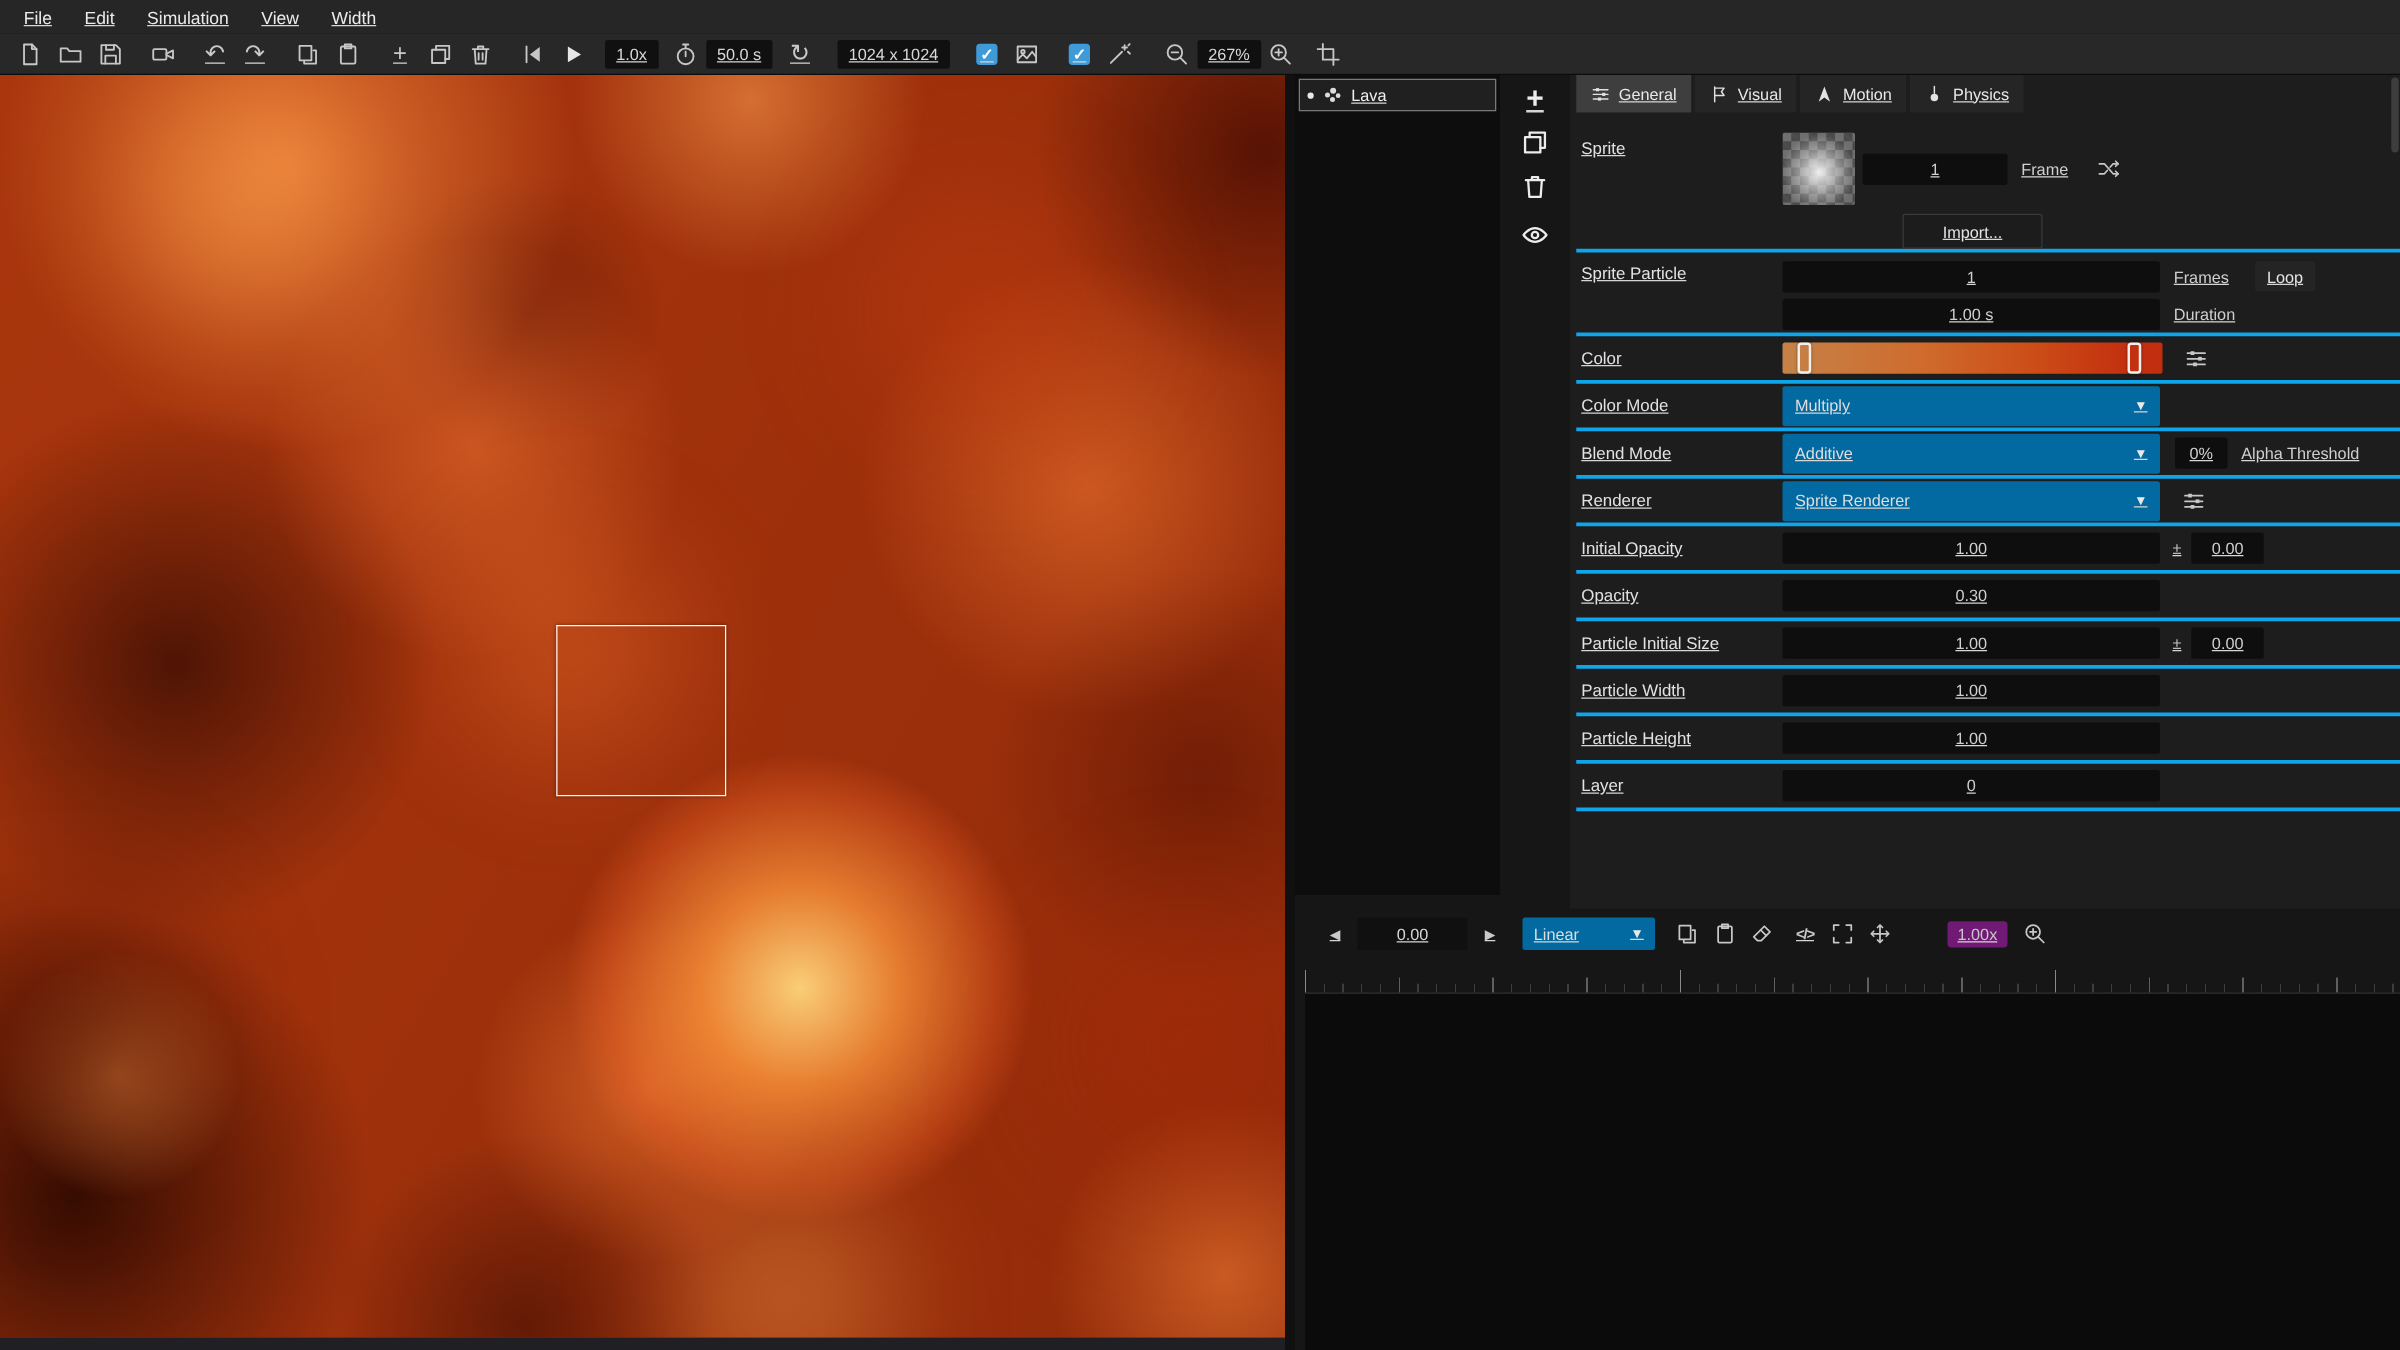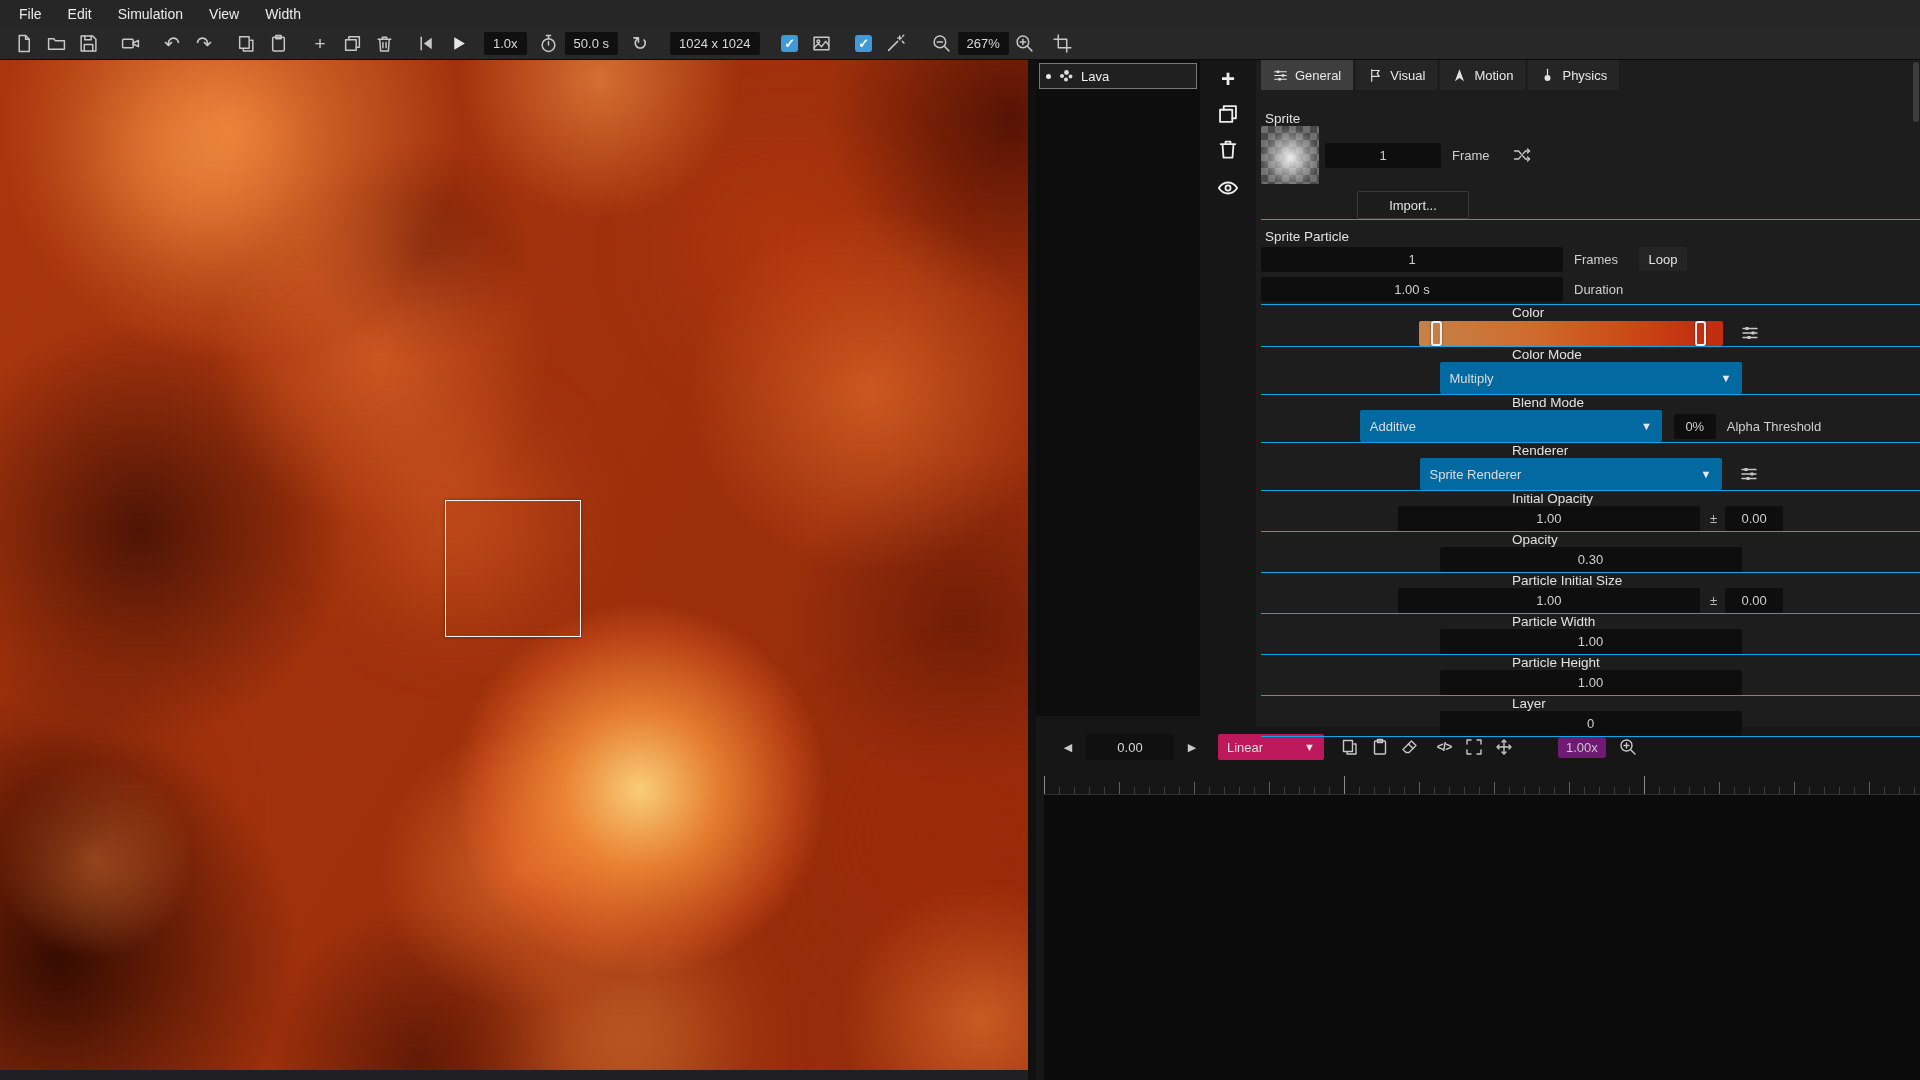--- a/index.html
+++ b/index.html
@@ -1,18 +1,18 @@
 <!DOCTYPE html>
 <html><head>
 <meta charset="utf-8">
 <style>
   * { margin:0; padding:0; box-sizing:border-box; }
   html,body { width:1920px; height:1080px; overflow:hidden; background:#161616;
     font-family:"Liberation Sans", sans-serif; color:#d6d6d6; }
-  .app { width:1920px; height:1080px; display:flex; flex-direction:column; }
+  .app { width:1920px; height:1080px; display:flex; flex-direction:column;text-decoration:underline; }
 
   
   .menubar { height:27px; background:#262626; display:flex; align-items:center;
     padding:0 6px; flex:none; }
   .menu-item { padding:0 13px; font-size:14px; color:#ececec; cursor:default; }
 
   
   .toolbar { height:33px; background:#282828; display:flex; align-items:center;
     padding:0 8px; flex:none; border-bottom:1px solid #0c0c0c; }
   .tbtn { width:32px; height:28px; display:flex; align-items:center; justify-content:center;
@@ -79,21 +79,21 @@
   .labtn.sep { margin-top:4px; }
 
   
   .props { flex:1; background:#1d1d1d; position:relative; padding:0 0 0 5px; min-width:0; }
   .tabsrow { display:flex; gap:3px; padding-top:0; height:30px; margin-bottom:8px; }
   .tab { display:flex; align-items:center; gap:7px; padding:0 12px; font-size:13px;
     background:#252525; color:#e8e8e8; height:30px; }
   .tab.active { background:#3e3e3e; }
   .tab .icn { stroke:#e2e2e2; }
 
-  .prow { display:flex; align-items:center; min-height:38px; border-bottom:1px solid #0ea5e9;flex-direction:column; }
+  .prow { display:flex; align-items:center; min-height:38px; border-bottom:3px solid #0ea5e9; }
   .prow.tall { align-items:flex-start; padding-top:8px; min-height:92px; }
   .prow.anim { align-items:flex-start; padding-top:4px; min-height:64px; }
   .plabel { width:165px; flex:none; font-size:13.5px; color:#e2e2e2; padding-left:4px; }
   .prow.tall .plabel, .prow.anim .plabel { padding-top:5px; }
   .pcontent { display:flex; align-items:center; flex:1; min-width:0; }
   .pfield { background:#0e0e0e; height:25px; display:flex; align-items:center; justify-content:center;
     color:#cfcfcf; font-size:13px; border-radius:2px; flex:none; }
   .pfield.main { width:302px; }
   .pfield.small { width:116px; }
   .pfield.var { width:58px; margin-left:8px; }
@@ -127,21 +127,21 @@
     border-radius:3px; }
 
   
   .timeline { flex:1; display:flex; flex-direction:column; min-height:0; background:#161616; }
   .tl-toolbar { height:40px; flex:none; display:flex; align-items:center; padding-left:20px; }
   .tl-btn { width:24px; height:24px; display:flex; align-items:center; justify-content:center;
     color:#c9c9c9; flex:none; }
   .tl-btn.glyph { font-size:11px; }
   .tl-field { background:#101010; width:88px; height:26px; display:flex; align-items:center;
     justify-content:center; font-size:13px; color:#d8d8d8; border-radius:2px; flex:none; }
-  .tl-drop { width:106px; height:26px; background:#be185d; border-radius:2px; display:flex;
+  .tl-drop { width:106px; height:26px; background:#0369a1; border-radius:2px; display:flex;
     align-items:center; justify-content:space-between; padding:0 9px; font-size:13px; color:#dedede; flex:none; }
   .tl-code { font-size:12px; font-weight:bold; color:#c9c9c9; letter-spacing:-1px; }
   .tl-zoomtxt { font-size:13px; color:#c8c8c8; padding:3px 8px; background:#701a75; border-radius:3px;text-align:center; }
   .ruler { height:28px; flex:none; margin-left:8px; border-bottom:1px solid #2e2e2e; position:relative;
     background-image:
       repeating-linear-gradient(to right, #8a8a8a 0 1px, transparent 1px 300px),
       repeating-linear-gradient(to right, #5f5f5f 0 1px, transparent 1px 75px),
       repeating-linear-gradient(to right, #3d3d3d 0 1px, transparent 1px 15px);
     background-size:100% 18px,100% 12px,100% 7px;
     background-position:bottom left; background-repeat:no-repeat; }

